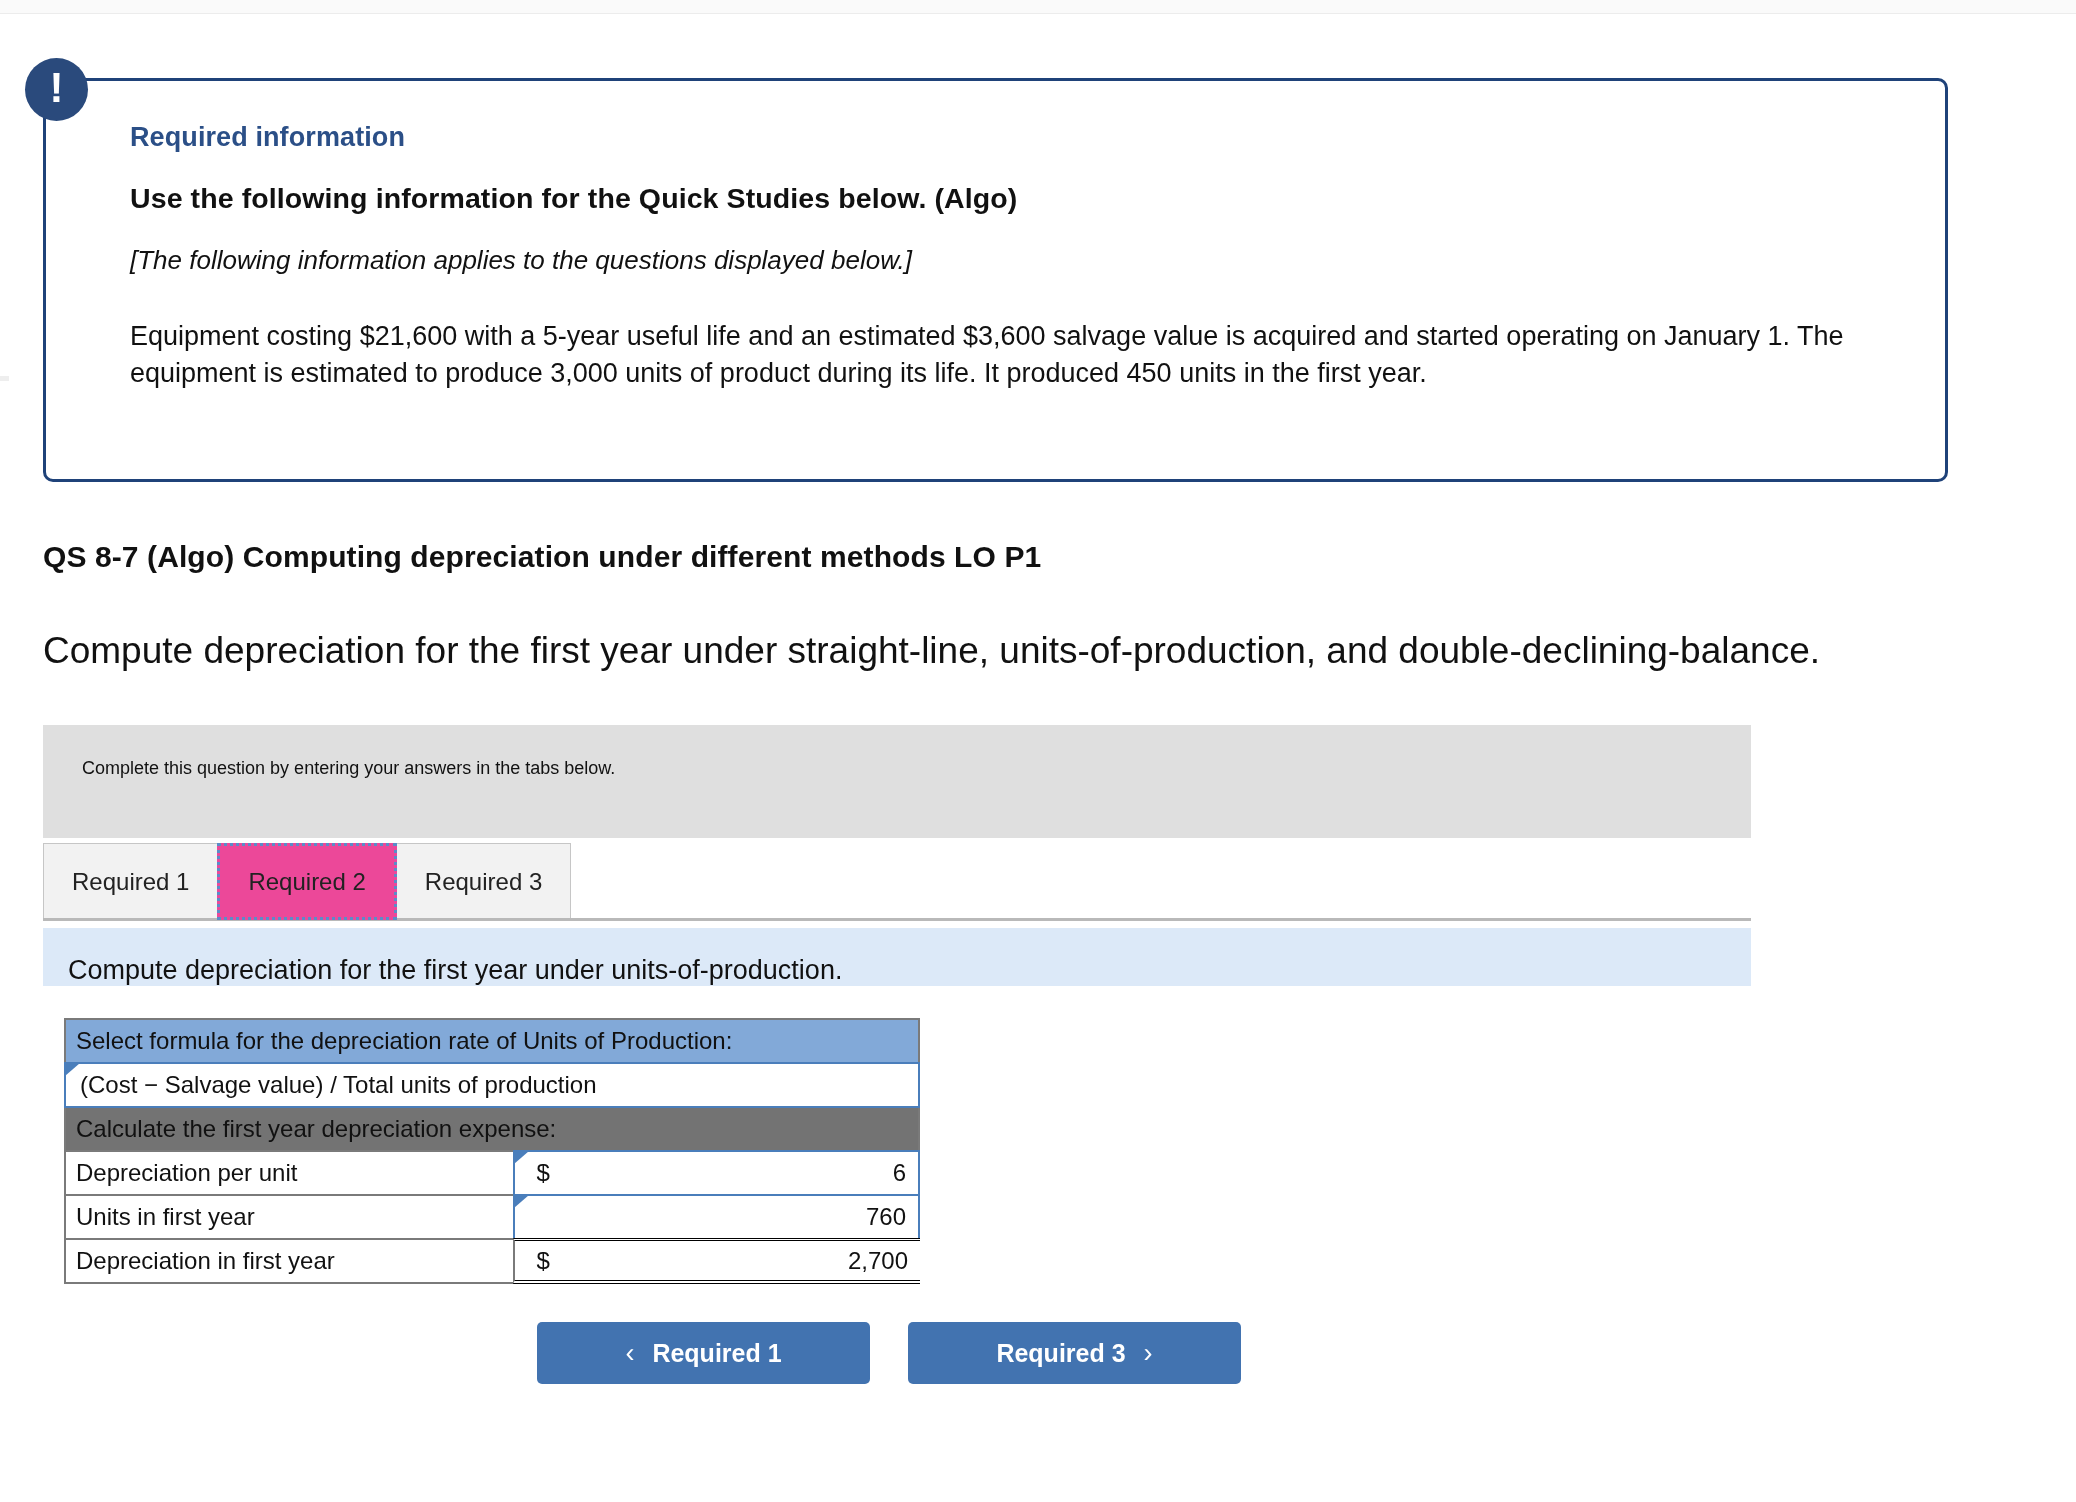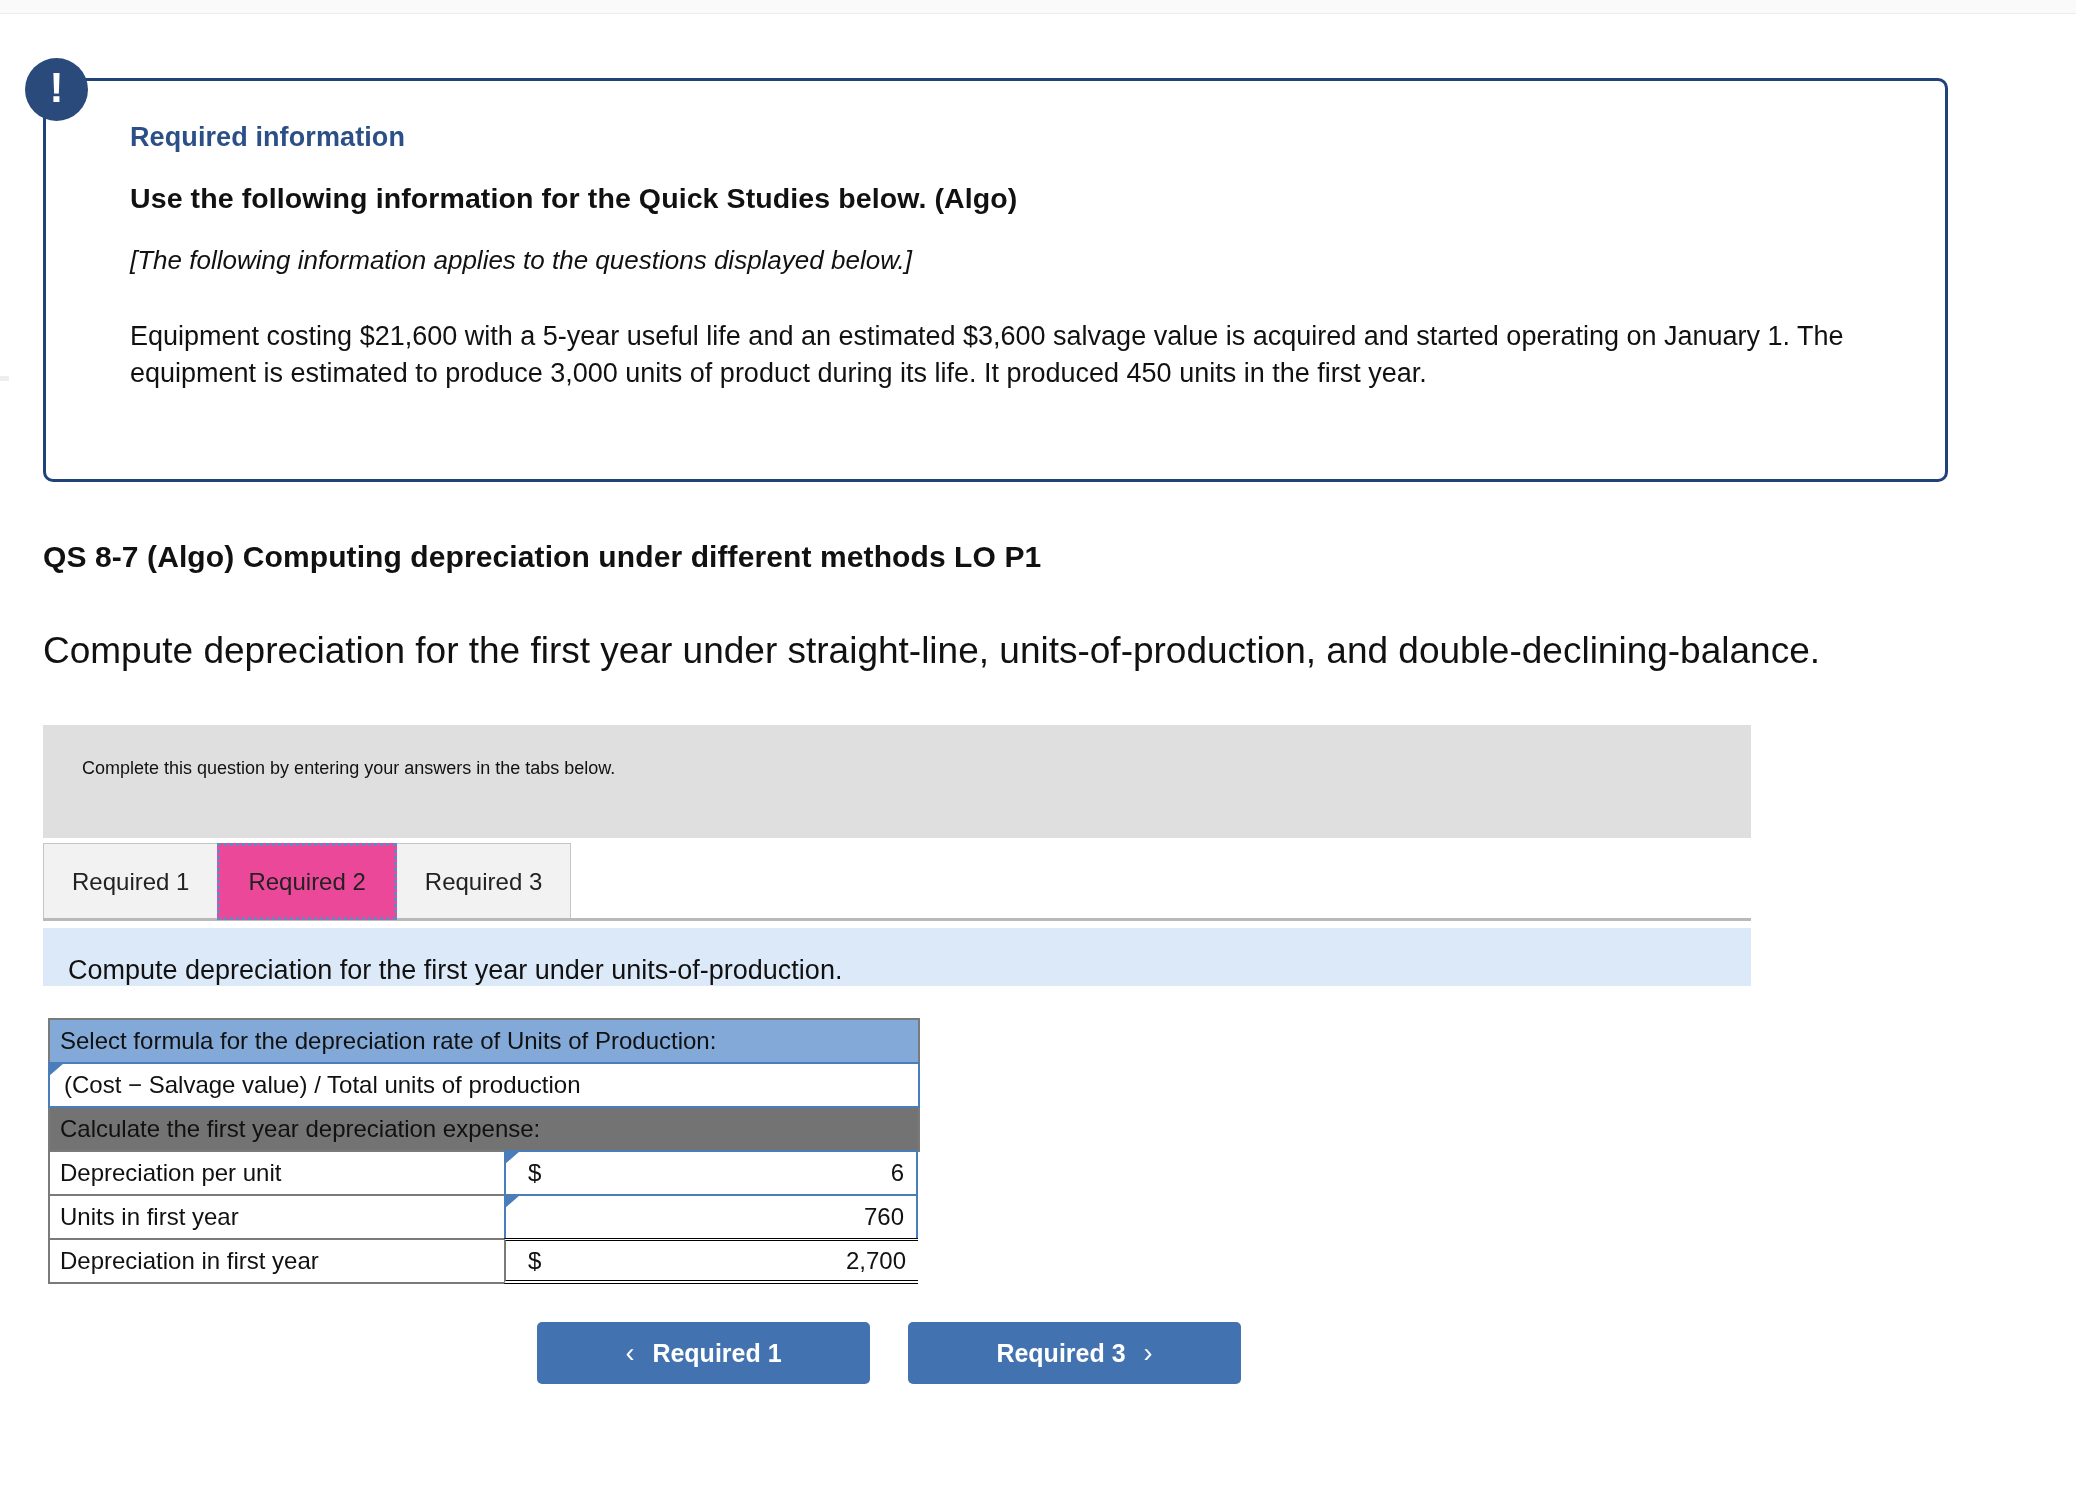--- a/index.html
+++ b/index.html
@@ -213,20 +213,21 @@
     box-sizing: border-box;
   }
   .ws-cell {
     box-sizing: border-box;
     font-size: 24px;
     color: #111111;
     display: flex;
     align-items: center;
     height: 46px;
     padding: 11px 10px;
+    margin-left: 16px;
   }
 
   
   .row-header .ws-cell {
     background: #82a9d8;
     border: 2px solid #7a7a7a;
     width: 872px;
   }
 
   

